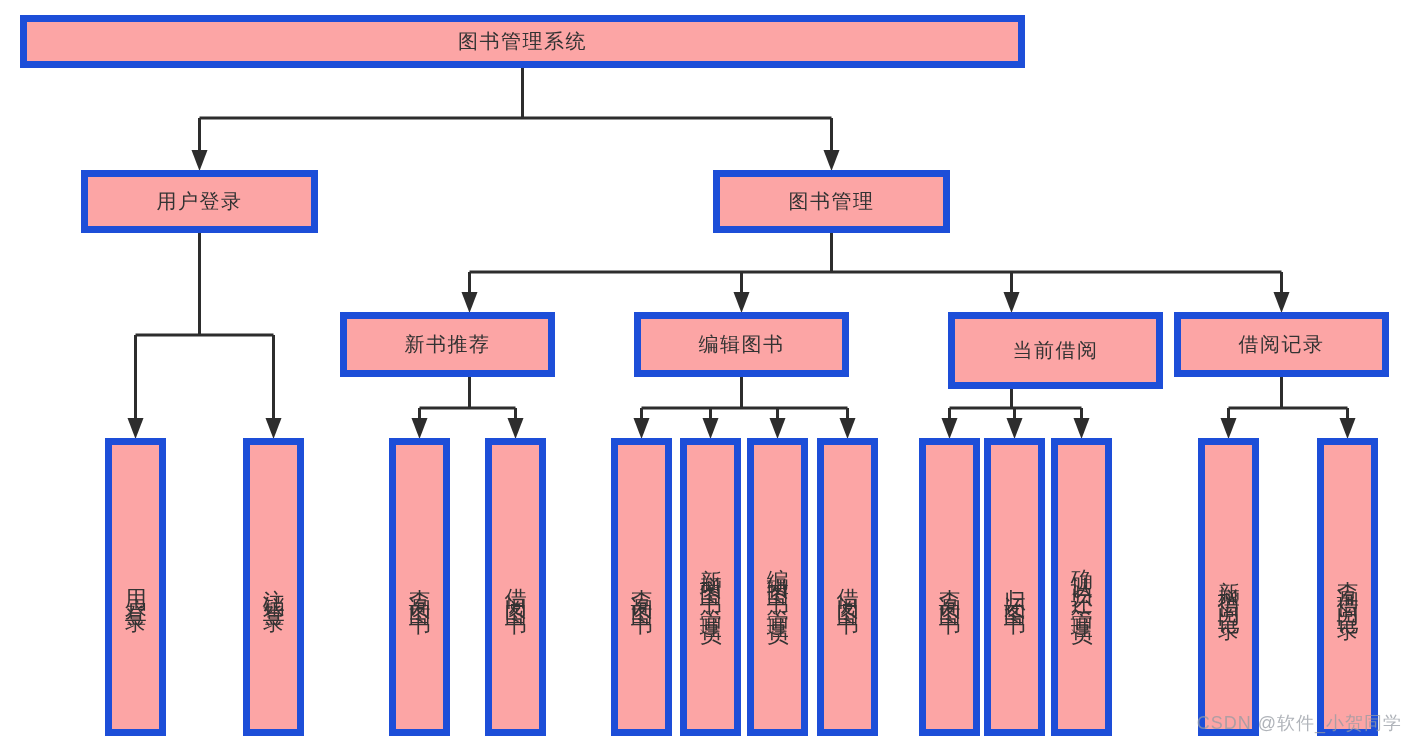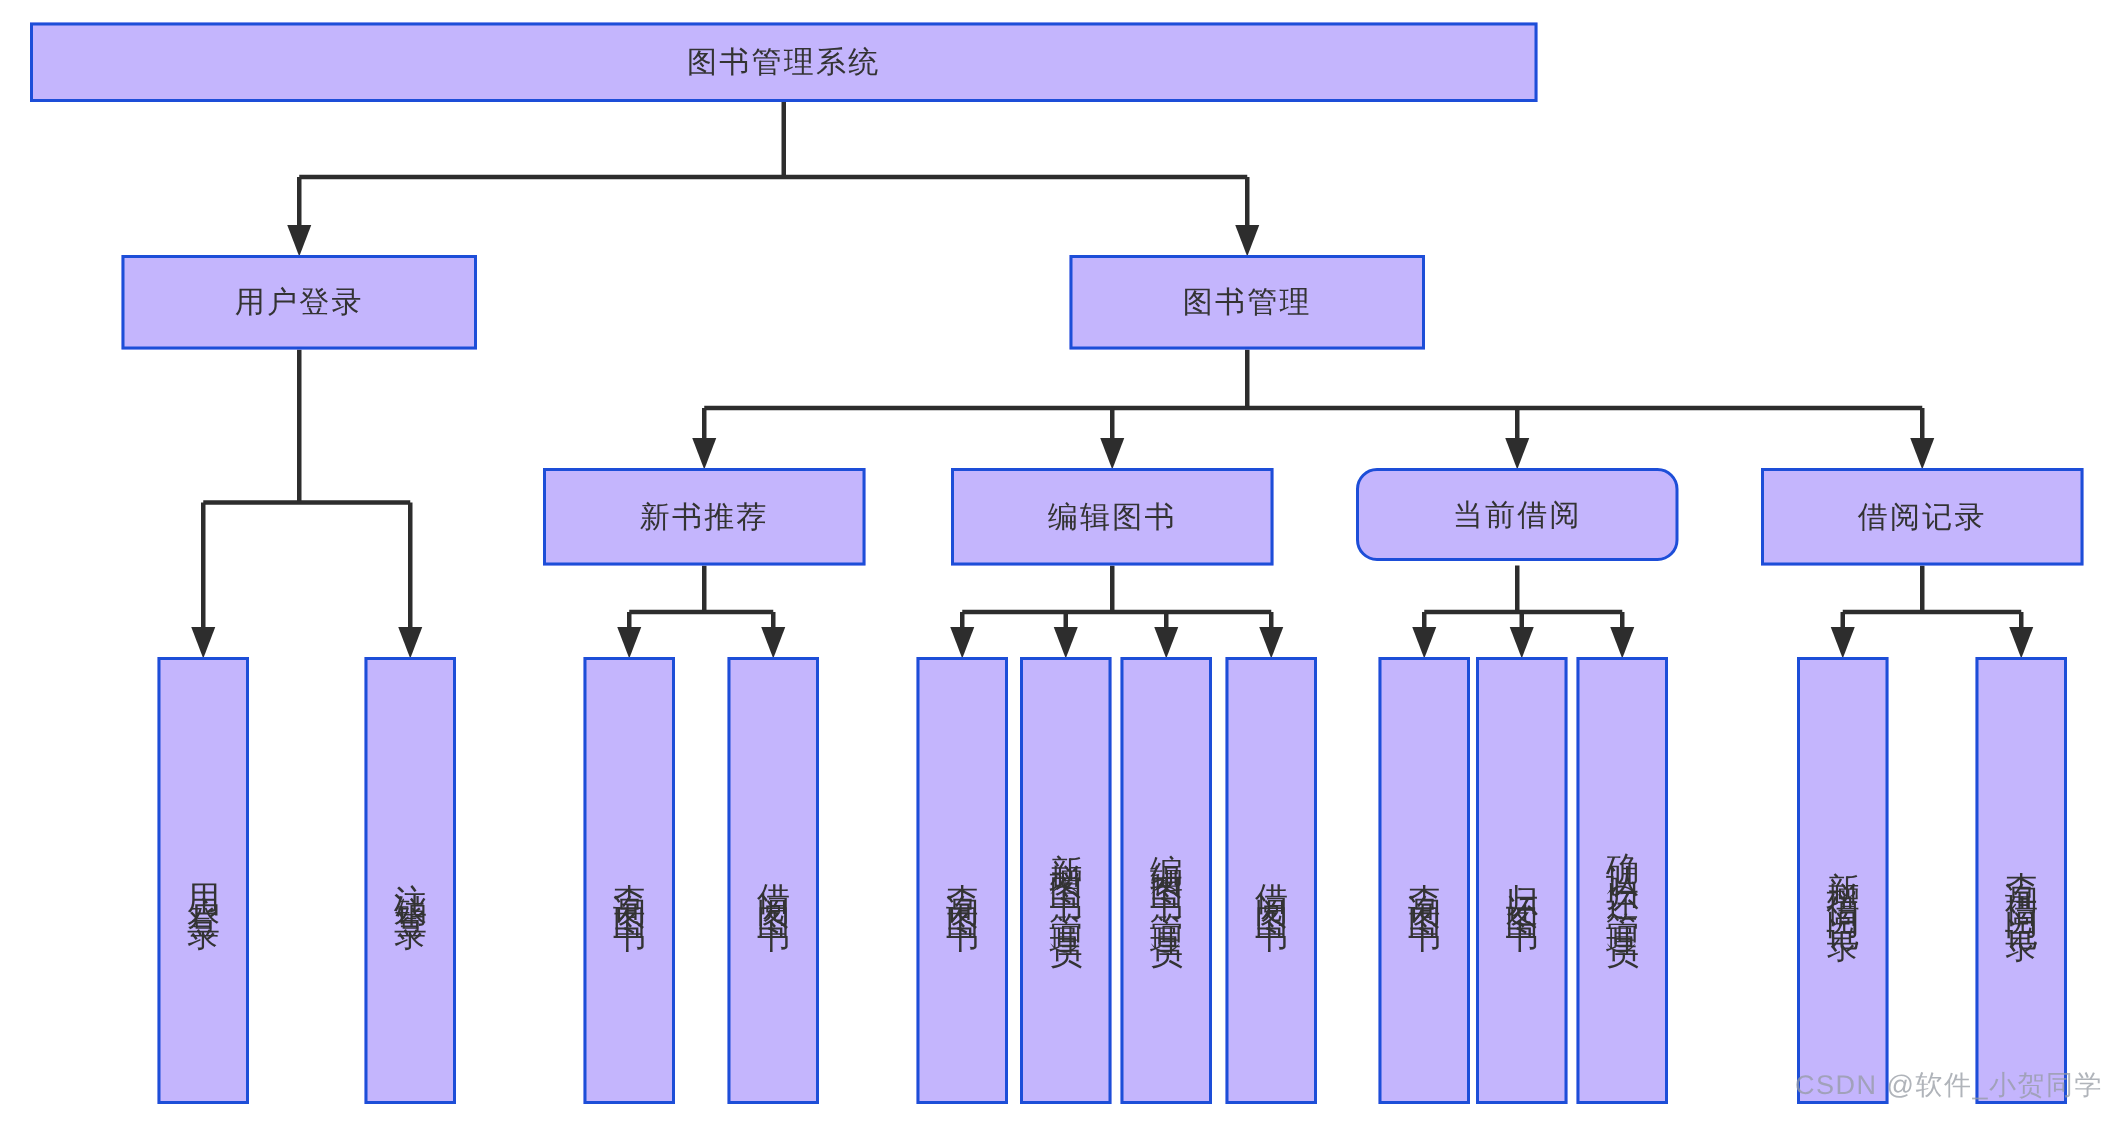--- a/index.html
+++ b/index.html
@@ -17,22 +17,22 @@
   }
   #connectors {
     position: absolute;
     left: 0;
     top: 0;
     z-index: 1;
   }
   .box {
     position: absolute;
     box-sizing: border-box;
-    border: 2px solid #1d4ed8;
-    background: #c4b5fd;
+    border: 7px solid #1d4ed8;
+    background: #fca5a5;
     display: flex;
     align-items: center;
     justify-content: center;
     z-index: 2;
   }
   .box .hlabel {
     font-size: 20px;
     color: #333333;
     letter-spacing: 1.5px;
     white-space: nowrap;
@@ -44,23 +44,23 @@
     color: #333333;
     letter-spacing: 8px;
     line-height: 1.2;
   }
   
   #node-root   { left: 20px;  top: 15px;  width: 1005px; height: 53px; }
   
   #node-l2-0   { left: 81px;  top: 170px; width: 237px;  height: 63px; }
   #node-l2-1   { left: 713px; top: 170px; width: 237px;  height: 63px; }
   
-  #node-l3-0   { left: 362px;  top: 312px; width: 215px; height: 65px; }
+  #node-l3-0   { left: 340px;  top: 312px; width: 215px; height: 65px; }
   #node-l3-1   { left: 634px;  top: 312px; width: 215px; height: 65px; }
-  #node-l3-2   { left: 904px;  top: 312px; width: 215px; height: 62px; border-radius: 14px; }
+  #node-l3-2   { left: 948px;  top: 312px; width: 215px; height: 77px; }
   #node-l3-3   { left: 1174px; top: 312px; width: 215px; height: 65px; }
   
   .leaf { top: 438px; width: 61px; height: 298px; }
   #leaf-0  { left: 105px; }
   #leaf-1  { left: 243px; }
   #leaf-2  { left: 389px; }
   #leaf-3  { left: 485px; }
   #leaf-4  { left: 611px; }
   #leaf-5  { left: 680px; }
   #leaf-6  { left: 747px; }

